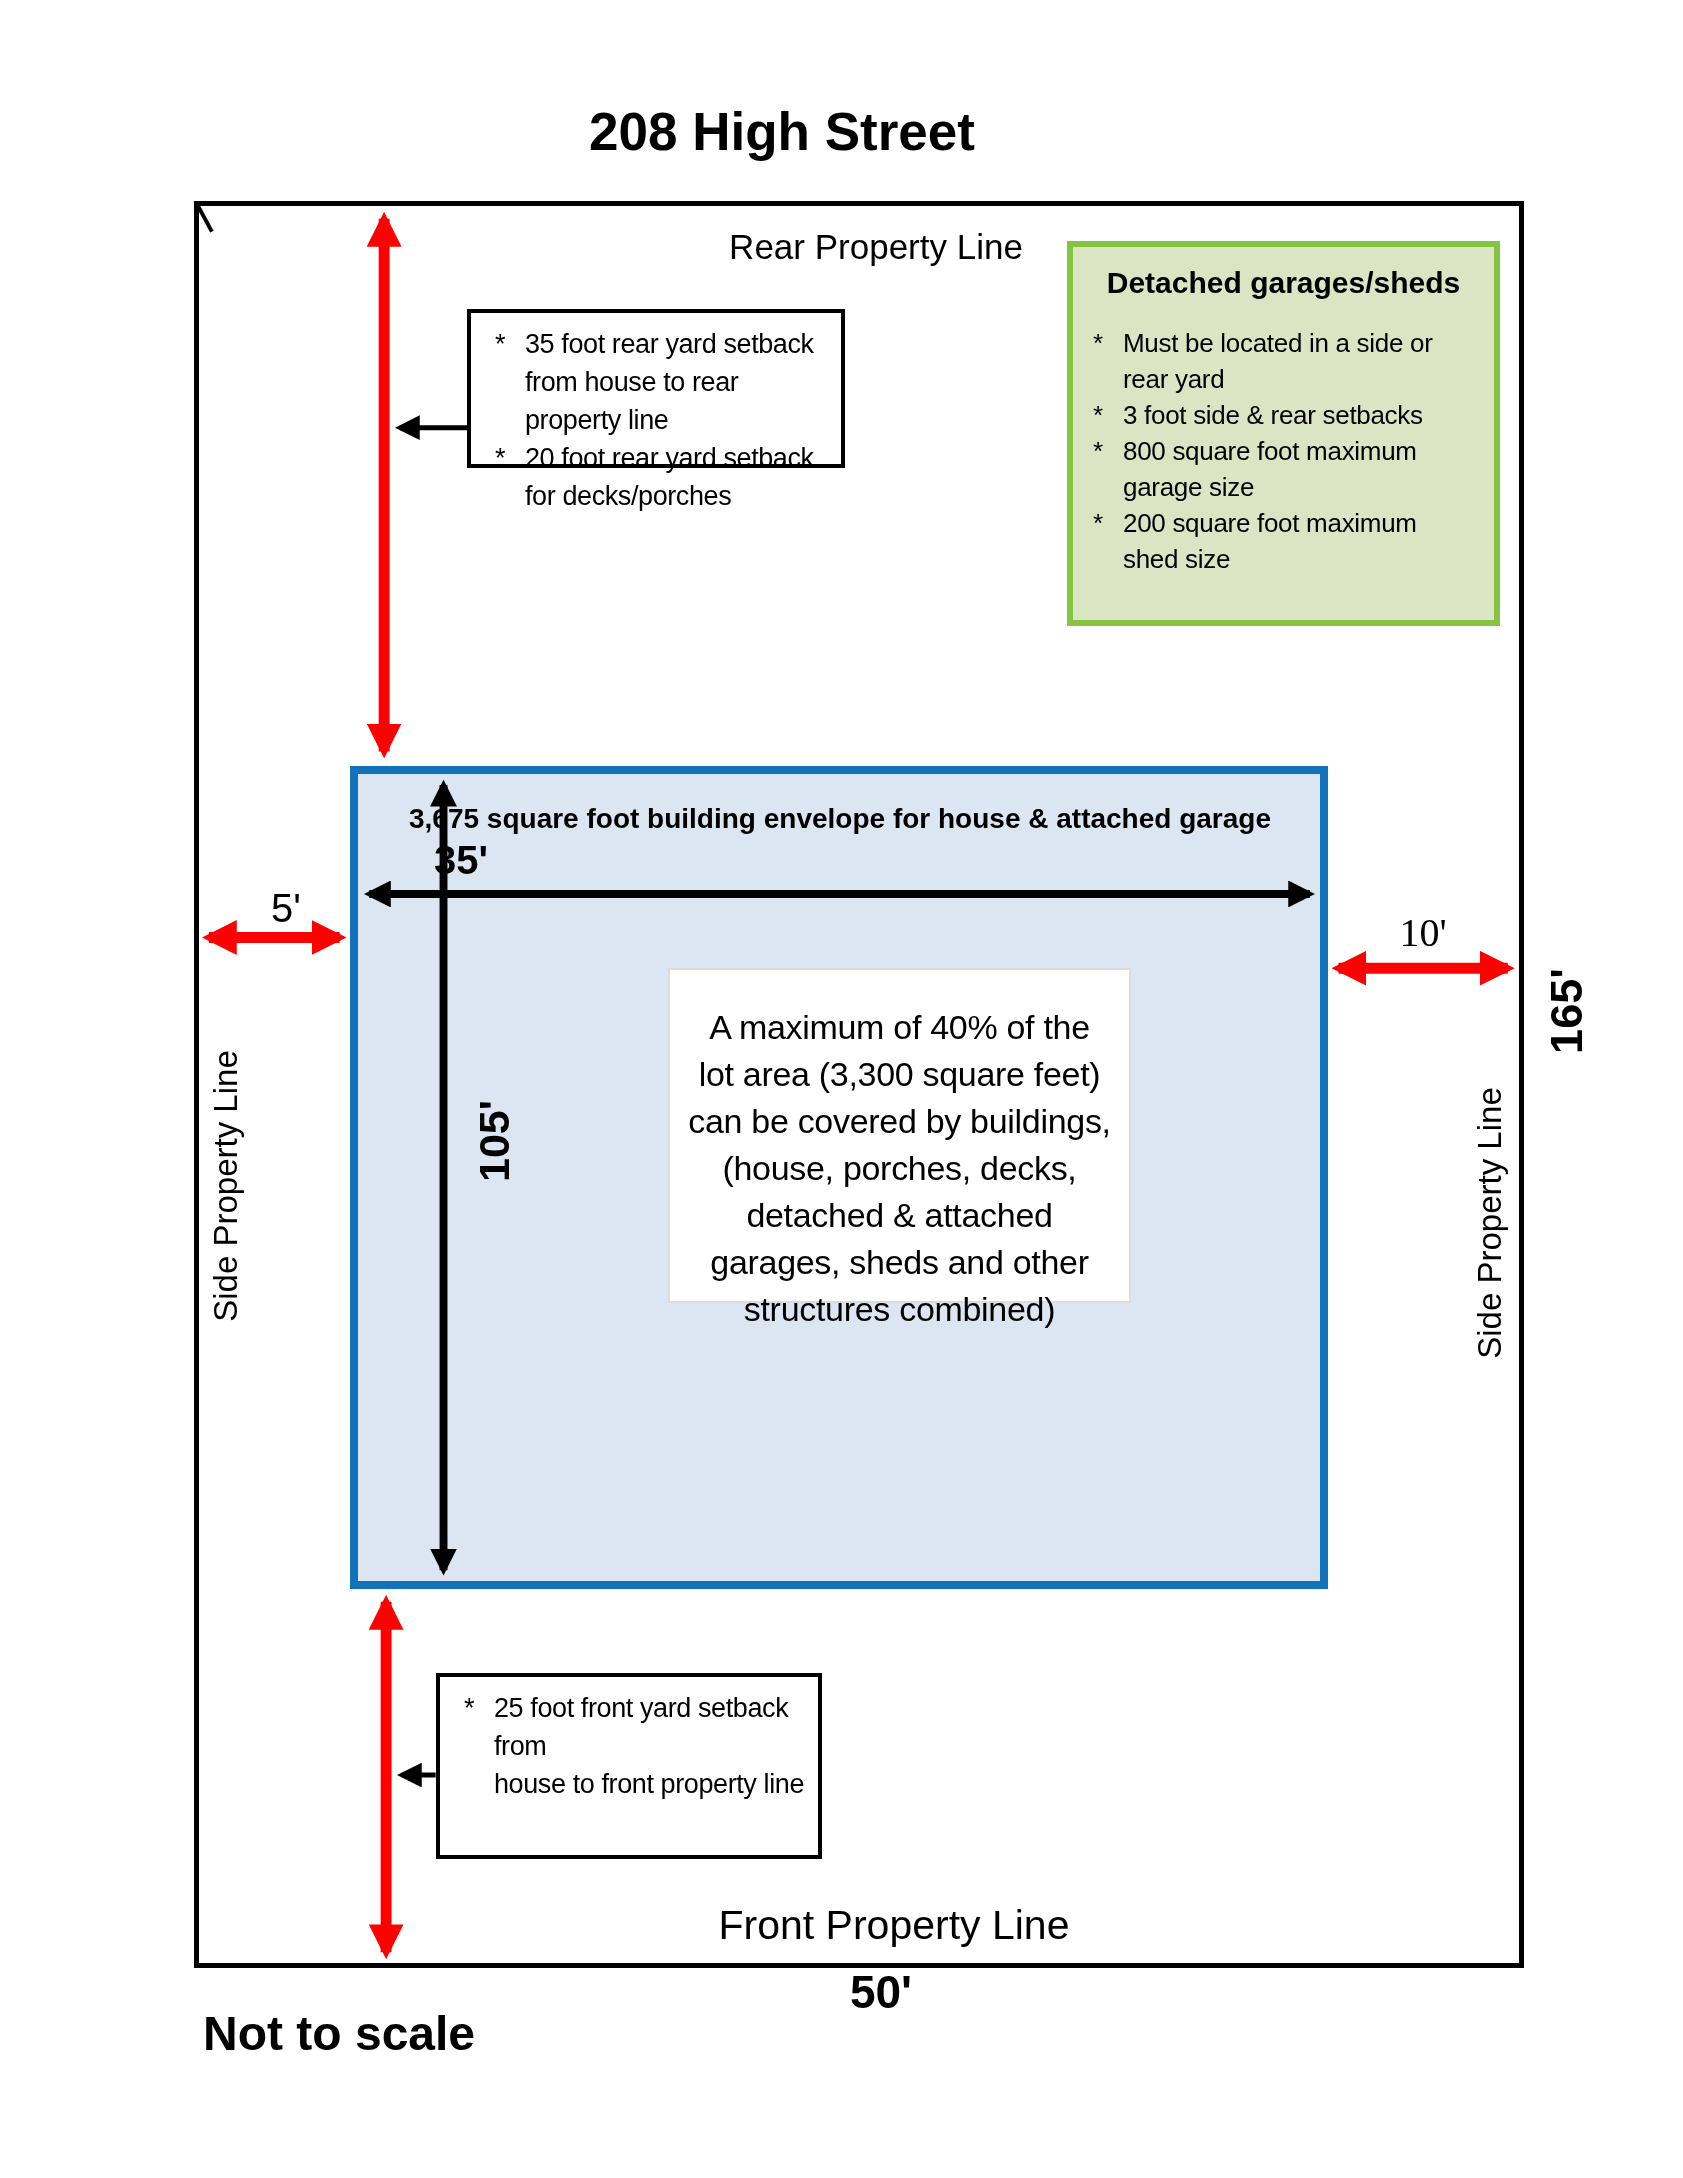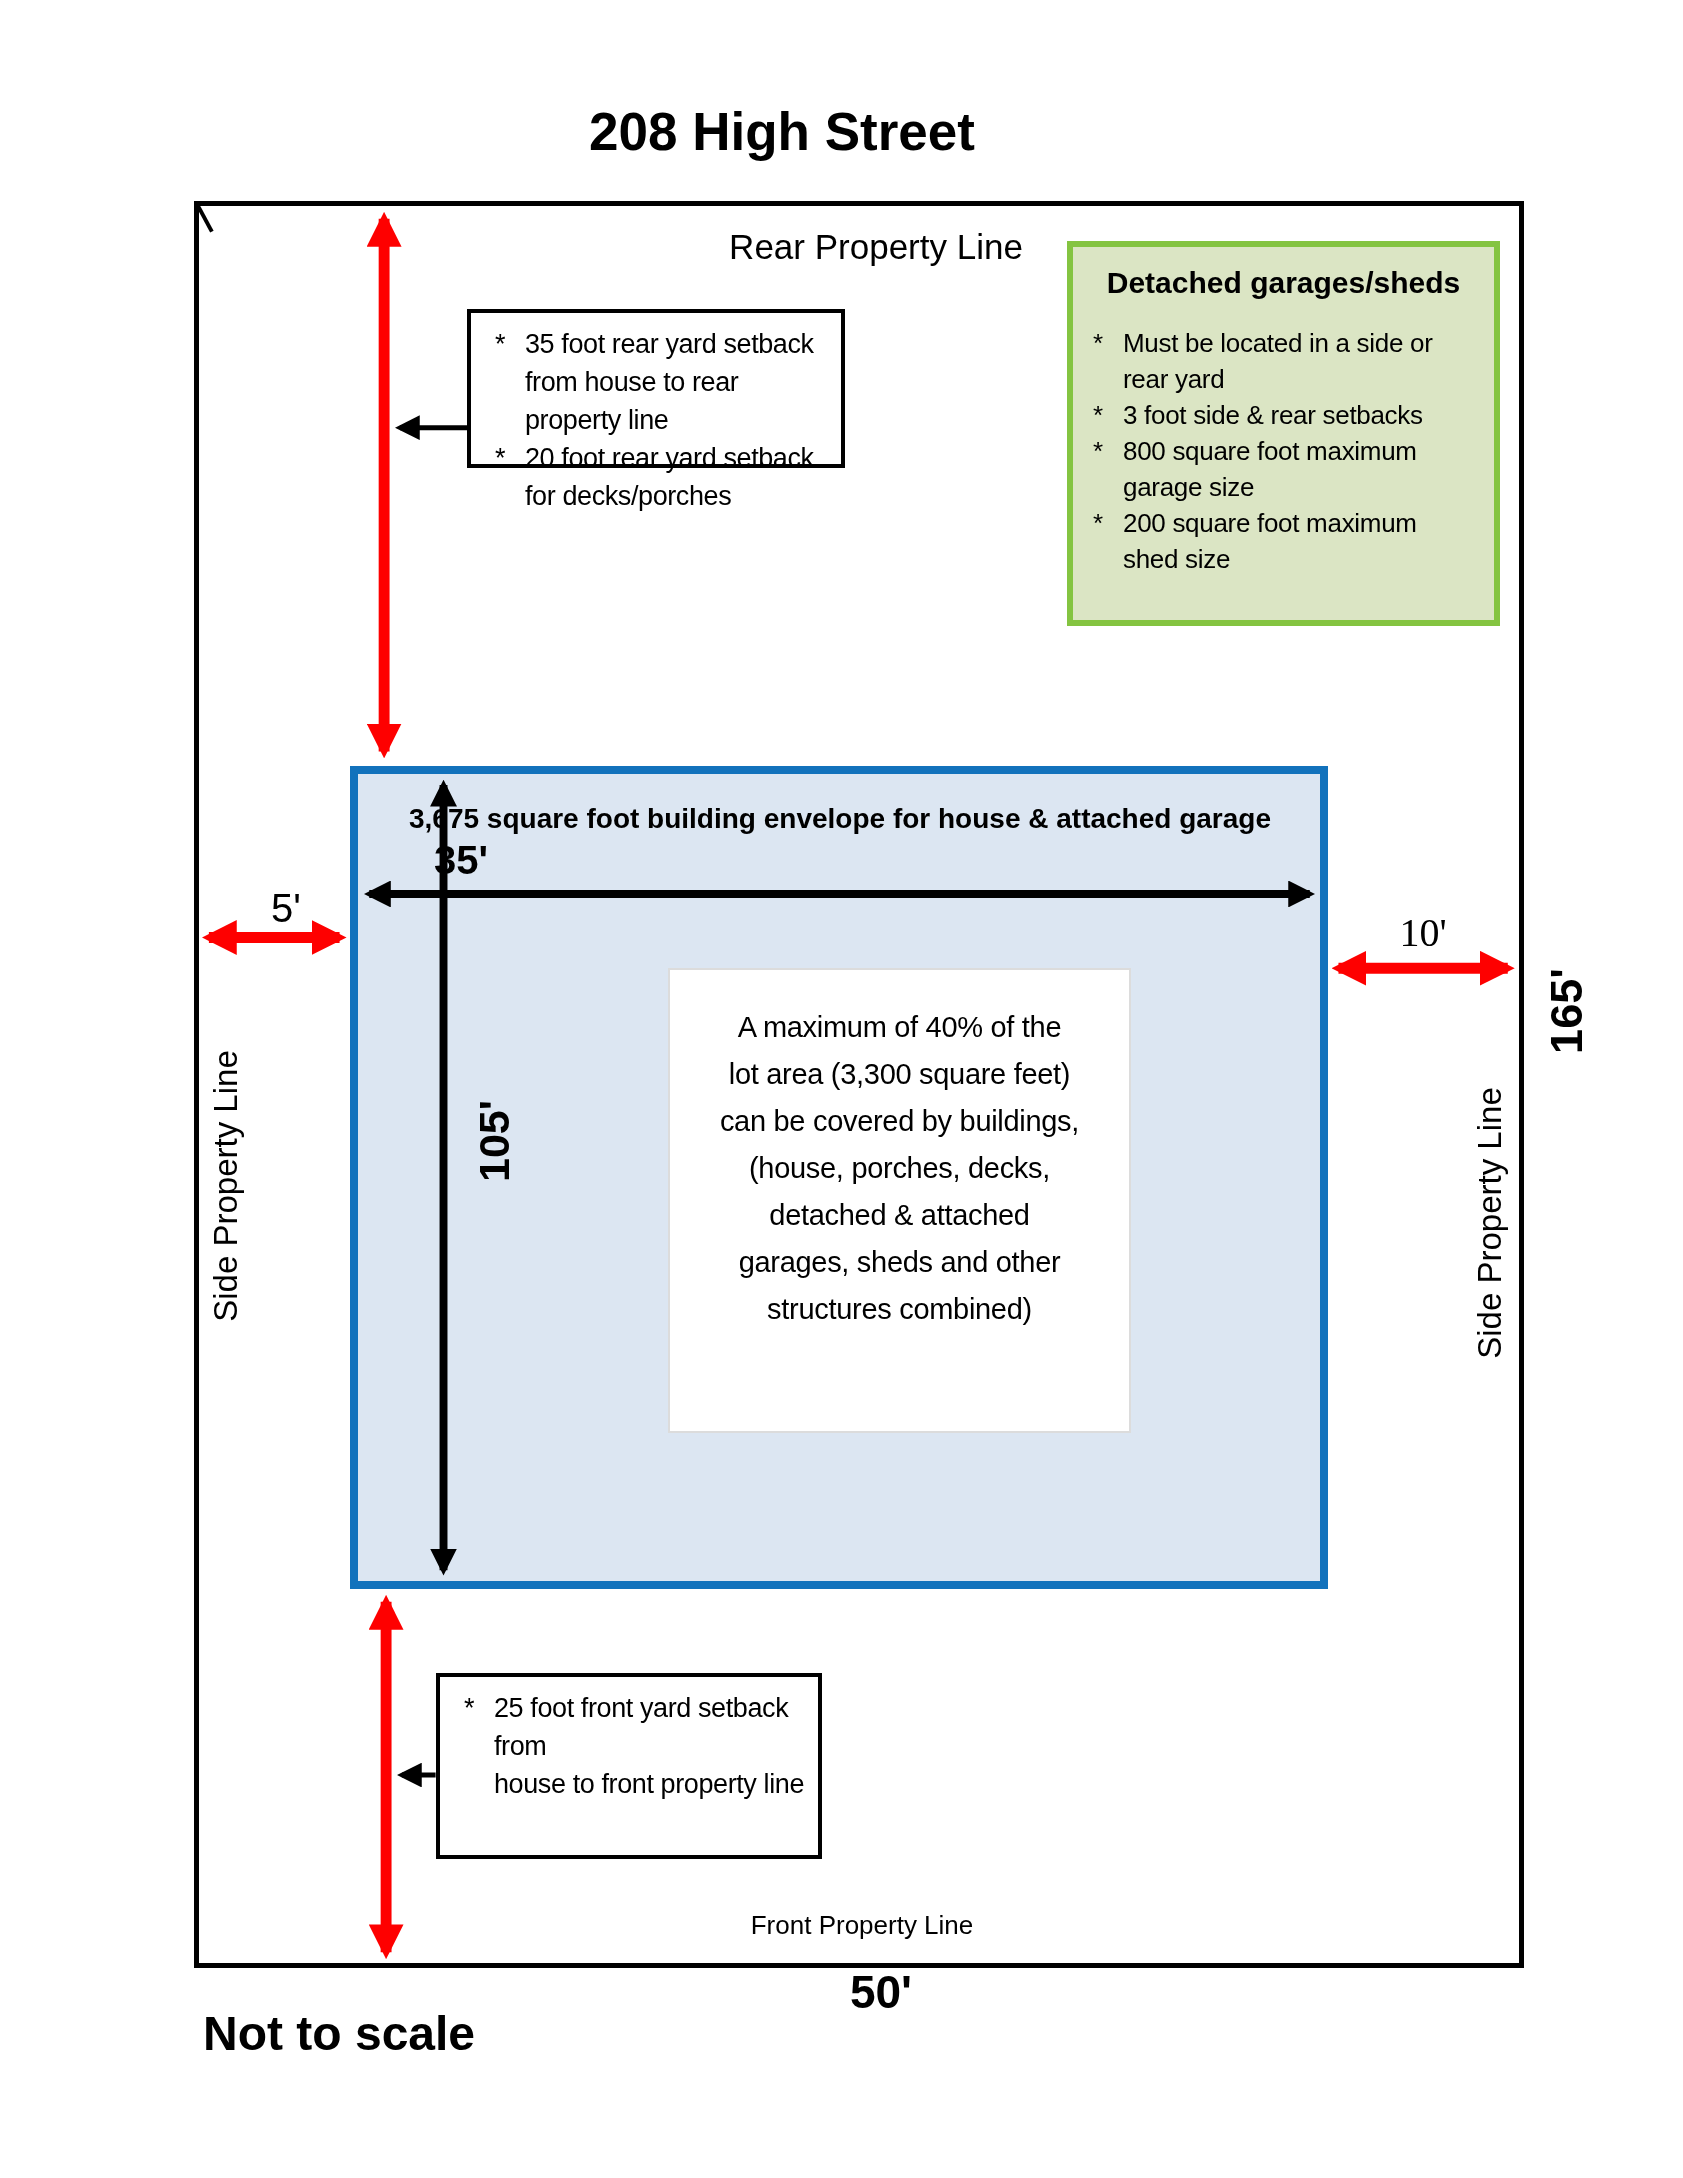--- a/index.html
+++ b/index.html
@@ -34,27 +34,27 @@
     border:6px solid var(--garage-border,#84c441);
     background:var(--garage-fill,#dbe5c4);
     padding:16px 10px 0 20px;font-size:26px;line-height:36px;letter-spacing:-0.3px;
   }
   #garage-box .gtitle{
     font-weight:bold;font-size:30px;text-align:center;margin:2px 10px 24px 0;letter-spacing:0;
   }
   .bullet{display:flex;align-items:flex-start;}
   .bullet::before{content:"*";flex:0 0 auto;width:22px;margin-right:8px;text-align:left;}
   #coverage-box{
-    left:668px;top:968px;width:463px;height:465px;box-sizing:border-box;
+    left:668px;top:968px;width:463px;height:335px;box-sizing:border-box;
     background:#fff;border:2px solid #dcdcdc;
-    font-size:29px;line-height:47px;text-align:center;padding-top:34px;letter-spacing:-0.3px;
+    font-size:34px;line-height:47px;text-align:center;padding-top:34px;letter-spacing:-0.3px;
   }
   #title{left:782px;top:131px;font-size:53px;text-align:center;}
   #rear-line-label{left:876px;top:247px;font-size:35px;}
-  #front-line-label{left:862px;top:1925px;font-size:26px;}
+  #front-line-label{left:894px;top:1925px;font-size:41px;}
   #w35{left:461px;top:860px;font-size:40px;}
   #w5{left:286px;top:908px;font-size:40px;}
   #w10{left:1423px;top:932px;font-size:40px;font-family:Liberation Serif, serif;}
   #w50{left:881px;top:1992px;font-size:46px;}
   #d105{left:494px;top:1141px;font-size:43px;}
   #d165{left:1567px;top:1011px;font-size:45px;}
   #spl-left{left:226px;top:1186px;font-size:33px;}
   #spl-right{left:1490px;top:1223px;font-size:33px;}
   #env-caption{left:840px;top:819px;font-size:28px;}
   #nts{left:203px;top:2006px;font-size:48px;font-weight:bold;}

